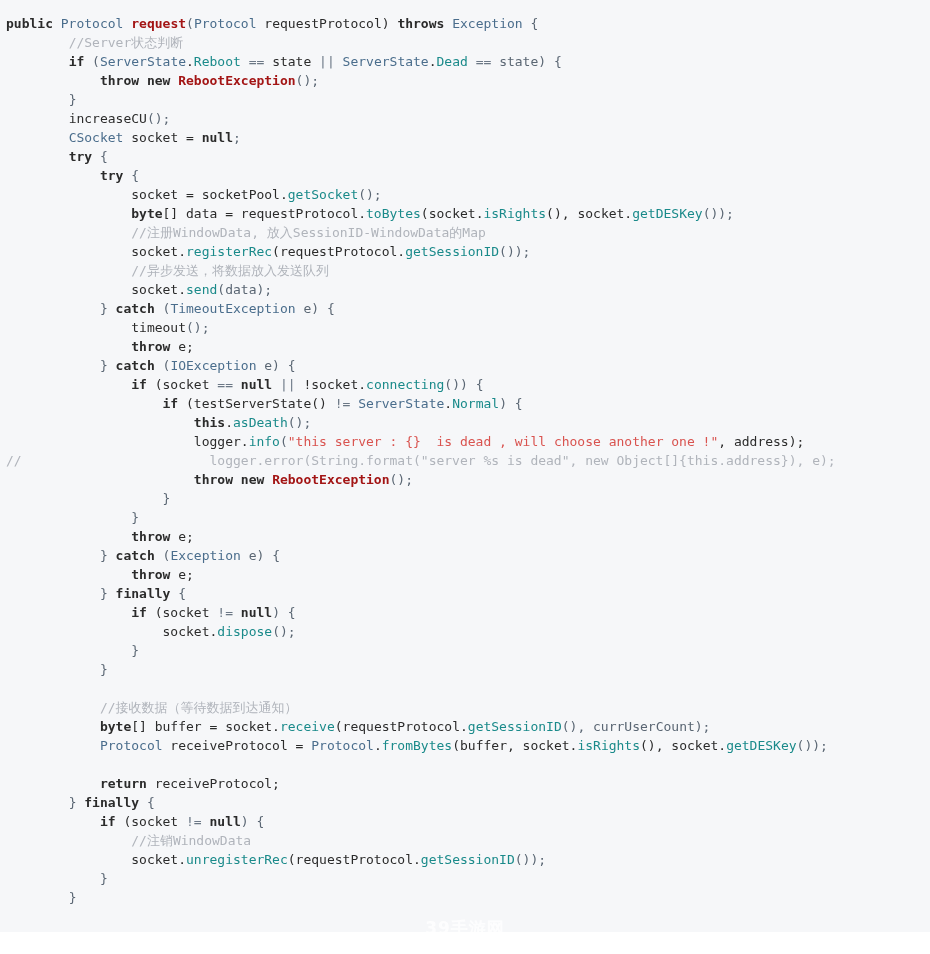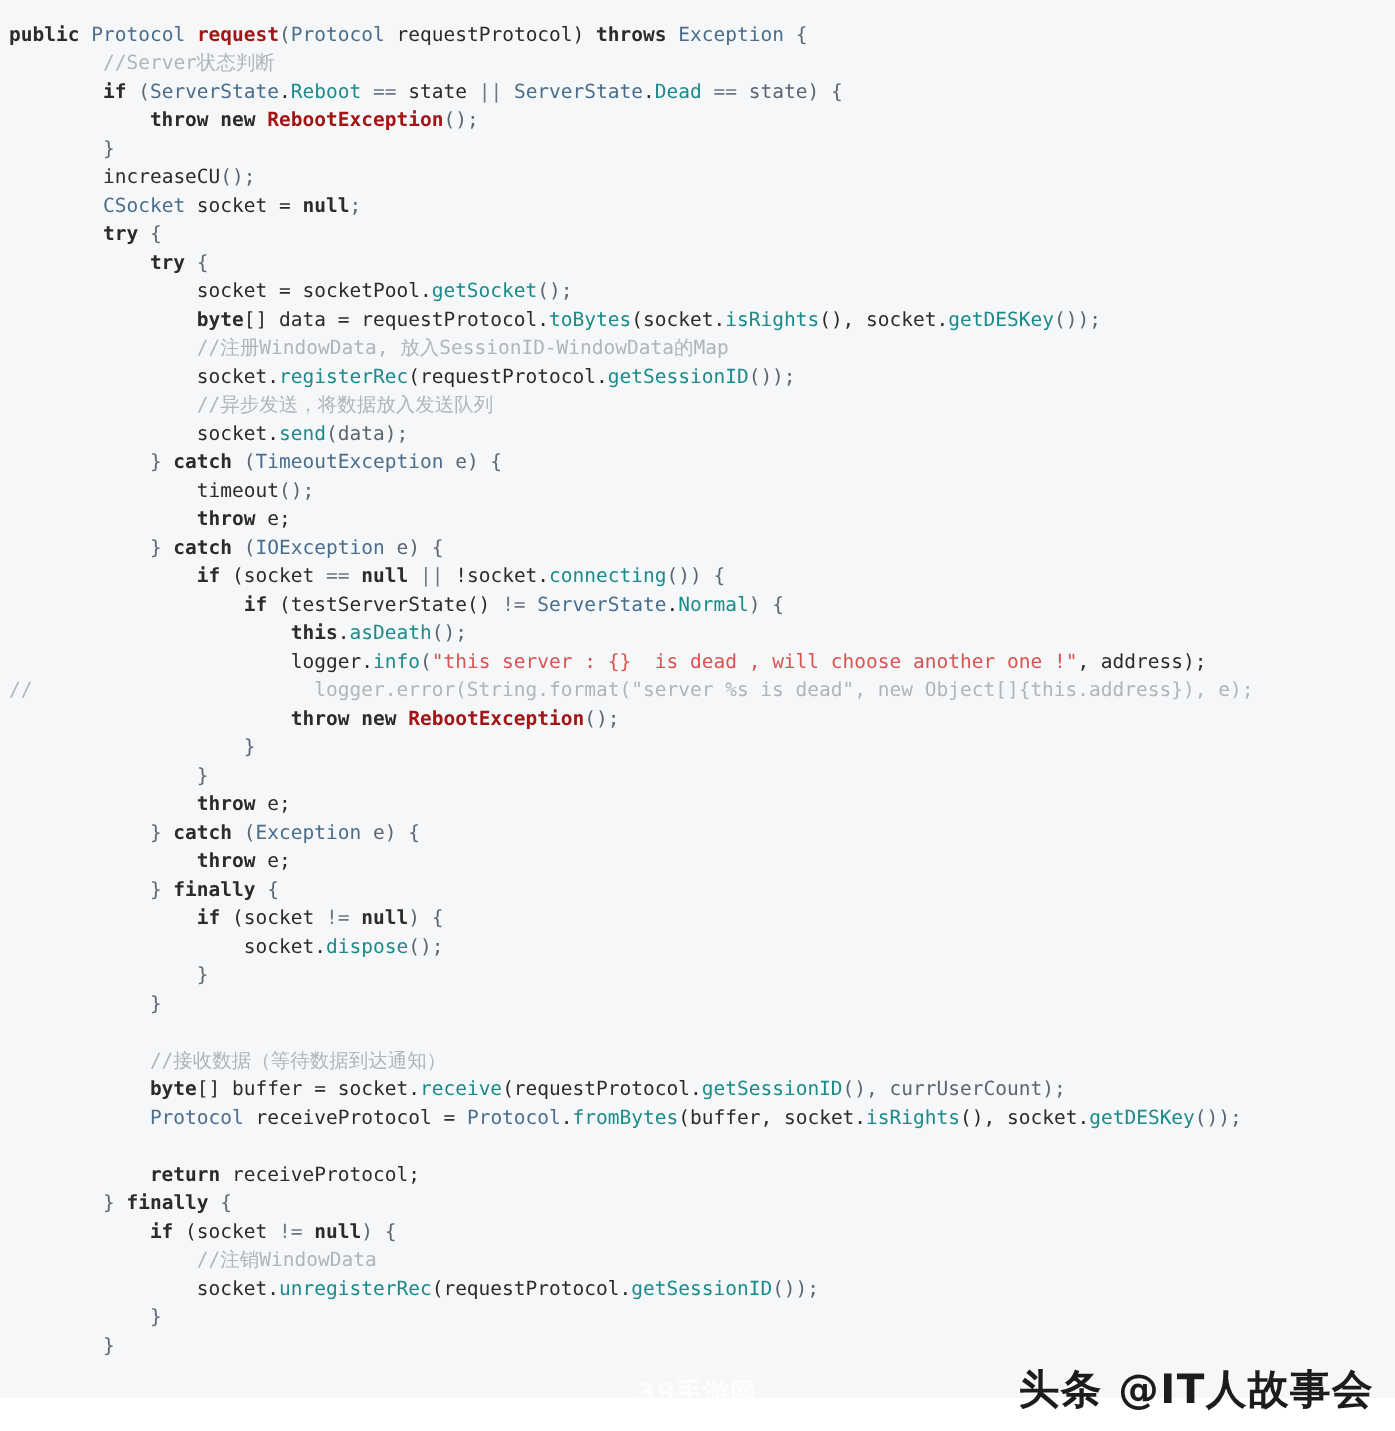--- a/index.html
+++ b/index.html
@@ -82,15 +82,14 @@
 <body>
 
 <div id="screenshot" style="background: rgb(246, 247, 249);">
 
   <div id="code-block"><div class="code-line"><span class="tok-kw" style="color: rgb(43, 43, 43);">public </span><span class="tok-type" style="color: rgb(74, 109, 140);">Protocol</span><span class="tok-plain" style="color: rgb(43, 43, 43);"> </span><span class="tok-fnname">request</span><span class="tok-punc">(</span><span class="tok-type" style="color: rgb(74, 109, 140);">Protocol</span><span class="tok-plain" style="color: rgb(43, 43, 43);"> requestProtocol) </span><span class="tok-kw" style="color: rgb(43, 43, 43);">throws</span><span class="tok-plain" style="color: rgb(43, 43, 43);"> </span><span class="tok-type" style="color: rgb(74, 109, 140);">Exception</span><span class="tok-punc"> {</span></div><div class="code-line"><span class="tok-plain" style="color: rgb(43, 43, 43);">        </span><span class="tok-comment" style="color: rgb(176, 180, 187);">//Server状态判断</span></div><div class="code-line"><span class="tok-plain" style="color: rgb(43, 43, 43);">        </span><span class="tok-kw" style="color: rgb(43, 43, 43);">if</span><span class="tok-punc"> (</span><span class="tok-type" style="color: rgb(74, 109, 140);">ServerState</span><span class="tok-plain" style="color: rgb(43, 43, 43);">.</span><span class="tok-field" style="color: rgb(26, 138, 138);">Reboot</span><span class="tok-plain" style="color: rgb(43, 43, 43);"> </span><span class="tok-op" style="color: rgb(107, 119, 133);">==</span><span class="tok-plain" style="color: rgb(43, 43, 43);"> state </span><span class="tok-op" style="color: rgb(107, 119, 133);">||</span><span class="tok-plain" style="color: rgb(43, 43, 43);"> </span><span class="tok-type" style="color: rgb(74, 109, 140);">ServerState</span><span class="tok-plain" style="color: rgb(43, 43, 43);">.</span><span class="tok-field" style="color: rgb(26, 138, 138);">Dead</span><span class="tok-plain" style="color: rgb(43, 43, 43);"> </span><span class="tok-op" style="color: rgb(107, 119, 133);">==</span><span class="tok-punc"> state) {</span></div><div class="code-line"><span class="tok-plain" style="color: rgb(43, 43, 43);">            </span><span class="tok-kw" style="color: rgb(43, 43, 43);">throw</span><span class="tok-plain" style="color: rgb(43, 43, 43);"> </span><span class="tok-kw" style="color: rgb(43, 43, 43);">new</span><span class="tok-plain" style="color: rgb(43, 43, 43);"> </span><span class="tok-excls" style="color: rgb(163, 21, 21);">RebootException</span><span class="tok-punc">();</span></div><div class="code-line"><span class="tok-plain" style="color: rgb(43, 43, 43);">        </span><span class="tok-punc">}</span></div><div class="code-line"><span class="tok-plain" style="color: rgb(43, 43, 43);">        </span><span class="tok-plain" style="color: rgb(43, 43, 43);">increaseCU</span><span class="tok-punc">();</span></div><div class="code-line"><span class="tok-plain" style="color: rgb(43, 43, 43);">        </span><span class="tok-type" style="color: rgb(74, 109, 140);">CSocket</span><span class="tok-plain" style="color: rgb(43, 43, 43);"> socket = </span><span class="tok-kw" style="color: rgb(43, 43, 43);">null</span><span class="tok-punc">;</span></div><div class="code-line"><span class="tok-plain" style="color: rgb(43, 43, 43);">        </span><span class="tok-kw" style="color: rgb(43, 43, 43);">try</span><span class="tok-punc"> {</span></div><div class="code-line"><span class="tok-plain" style="color: rgb(43, 43, 43);">            </span><span class="tok-kw" style="color: rgb(43, 43, 43);">try</span><span class="tok-punc"> {</span></div><div class="code-line"><span class="tok-plain" style="color: rgb(43, 43, 43);">                socket = socketPool.</span><span class="tok-method" style="color: rgb(26, 138, 138);">getSocket</span><span class="tok-punc">();</span></div><div class="code-line"><span class="tok-plain" style="color: rgb(43, 43, 43);">                </span><span class="tok-kw" style="color: rgb(43, 43, 43);">byte</span><span class="tok-plain" style="color: rgb(43, 43, 43);">[] data = requestProtocol.</span><span class="tok-method" style="color: rgb(26, 138, 138);">toBytes</span><span class="tok-plain" style="color: rgb(43, 43, 43);">(socket.</span><span class="tok-method" style="color: rgb(26, 138, 138);">isRights</span><span class="tok-plain" style="color: rgb(43, 43, 43);">(), socket.</span><span class="tok-method" style="color: rgb(26, 138, 138);">getDESKey</span><span class="tok-punc">());</span></div><div class="code-line"><span class="tok-plain" style="color: rgb(43, 43, 43);">                </span><span class="tok-comment" style="color: rgb(176, 180, 187);">//注册WindowData, 放入SessionID-WindowData的Map</span></div><div class="code-line"><span class="tok-plain" style="color: rgb(43, 43, 43);">                socket.</span><span class="tok-method" style="color: rgb(26, 138, 138);">registerRec</span><span class="tok-plain" style="color: rgb(43, 43, 43);">(requestProtocol.</span><span class="tok-method" style="color: rgb(26, 138, 138);">getSessionID</span><span class="tok-punc">());</span></div><div class="code-line"><span class="tok-plain" style="color: rgb(43, 43, 43);">                </span><span class="tok-comment" style="color: rgb(176, 180, 187);">//异步发送，将数据放入发送队列</span></div><div class="code-line"><span class="tok-plain" style="color: rgb(43, 43, 43);">                socket.</span><span class="tok-method" style="color: rgb(26, 138, 138);">send</span><span class="tok-punc">(data);</span></div><div class="code-line"><span class="tok-plain" style="color: rgb(43, 43, 43);">            </span><span class="tok-punc">} </span><span class="tok-kw" style="color: rgb(43, 43, 43);">catch</span><span class="tok-punc"> (</span><span class="tok-type" style="color: rgb(74, 109, 140);">TimeoutException</span><span class="tok-punc"> e) {</span></div><div class="code-line"><span class="tok-plain" style="color: rgb(43, 43, 43);">                </span><span class="tok-plain" style="color: rgb(43, 43, 43);">timeout</span><span class="tok-punc">();</span></div><div class="code-line"><span class="tok-plain" style="color: rgb(43, 43, 43);">                </span><span class="tok-kw" style="color: rgb(43, 43, 43);">throw</span><span class="tok-plain" style="color: rgb(43, 43, 43);"> e;</span></div><div class="code-line"><span class="tok-plain" style="color: rgb(43, 43, 43);">            </span><span class="tok-punc">} </span><span class="tok-kw" style="color: rgb(43, 43, 43);">catch</span><span class="tok-punc"> (</span><span class="tok-type" style="color: rgb(74, 109, 140);">IOException</span><span class="tok-punc"> e) {</span></div><div class="code-line"><span class="tok-plain" style="color: rgb(43, 43, 43);">                </span><span class="tok-kw" style="color: rgb(43, 43, 43);">if</span><span class="tok-plain" style="color: rgb(43, 43, 43);"> (socket </span><span class="tok-op" style="color: rgb(107, 119, 133);">==</span><span class="tok-plain" style="color: rgb(43, 43, 43);"> </span><span class="tok-kw" style="color: rgb(43, 43, 43);">null</span><span class="tok-plain" style="color: rgb(43, 43, 43);"> </span><span class="tok-op" style="color: rgb(107, 119, 133);">||</span><span class="tok-plain" style="color: rgb(43, 43, 43);"> !socket.</span><span class="tok-method" style="color: rgb(26, 138, 138);">connecting</span><span class="tok-punc">()) {</span></div><div class="code-line"><span class="tok-plain" style="color: rgb(43, 43, 43);">                    </span><span class="tok-kw" style="color: rgb(43, 43, 43);">if</span><span class="tok-plain" style="color: rgb(43, 43, 43);"> (testServerState() </span><span class="tok-op" style="color: rgb(107, 119, 133);">!=</span><span class="tok-plain" style="color: rgb(43, 43, 43);"> </span><span class="tok-type" style="color: rgb(74, 109, 140);">ServerState</span><span class="tok-plain" style="color: rgb(43, 43, 43);">.</span><span class="tok-field" style="color: rgb(26, 138, 138);">Normal</span><span class="tok-punc">) {</span></div><div class="code-line"><span class="tok-plain" style="color: rgb(43, 43, 43);">                        </span><span class="tok-kw" style="color: rgb(43, 43, 43);">this</span><span class="tok-plain" style="color: rgb(43, 43, 43);">.</span><span class="tok-method" style="color: rgb(26, 138, 138);">asDeath</span><span class="tok-punc">();</span></div><div class="code-line"><span class="tok-plain" style="color: rgb(43, 43, 43);">                        logger.</span><span class="tok-method" style="color: rgb(26, 138, 138);">info</span><span class="tok-punc">(</span><span class="tok-str" style="color: rgb(217, 83, 79);">"this server : {}  is dead , will choose another one !"</span><span class="tok-plain" style="color: rgb(43, 43, 43);">, address);</span></div><div class="code-line"><span class="tok-comment" style="color: rgb(176, 180, 187);">//</span><span class="tok-comment" style="color: rgb(176, 180, 187);">                        logger.error(String.format("server %s is dead", new Object[]{this.address}), e);</span></div><div class="code-line"><span class="tok-plain" style="color: rgb(43, 43, 43);">                        </span><span class="tok-kw" style="color: rgb(43, 43, 43);">throw</span><span class="tok-plain" style="color: rgb(43, 43, 43);"> </span><span class="tok-kw" style="color: rgb(43, 43, 43);">new</span><span class="tok-plain" style="color: rgb(43, 43, 43);"> </span><span class="tok-excls" style="color: rgb(163, 21, 21);">RebootException</span><span class="tok-punc">();</span></div><div class="code-line"><span class="tok-plain" style="color: rgb(43, 43, 43);">                    </span><span class="tok-punc">}</span></div><div class="code-line"><span class="tok-plain" style="color: rgb(43, 43, 43);">                </span><span class="tok-punc">}</span></div><div class="code-line"><span class="tok-plain" style="color: rgb(43, 43, 43);">                </span><span class="tok-kw" style="color: rgb(43, 43, 43);">throw</span><span class="tok-plain" style="color: rgb(43, 43, 43);"> e;</span></div><div class="code-line"><span class="tok-plain" style="color: rgb(43, 43, 43);">            </span><span class="tok-punc">} </span><span class="tok-kw" style="color: rgb(43, 43, 43);">catch</span><span class="tok-punc"> (</span><span class="tok-type" style="color: rgb(74, 109, 140);">Exception</span><span class="tok-punc"> e) {</span></div><div class="code-line"><span class="tok-plain" style="color: rgb(43, 43, 43);">                </span><span class="tok-kw" style="color: rgb(43, 43, 43);">throw</span><span class="tok-plain" style="color: rgb(43, 43, 43);"> e;</span></div><div class="code-line"><span class="tok-plain" style="color: rgb(43, 43, 43);">            </span><span class="tok-punc">} </span><span class="tok-kw" style="color: rgb(43, 43, 43);">finally</span><span class="tok-punc"> {</span></div><div class="code-line"><span class="tok-plain" style="color: rgb(43, 43, 43);">                </span><span class="tok-kw" style="color: rgb(43, 43, 43);">if</span><span class="tok-plain" style="color: rgb(43, 43, 43);"> (socket </span><span class="tok-op" style="color: rgb(107, 119, 133);">!=</span><span class="tok-plain" style="color: rgb(43, 43, 43);"> </span><span class="tok-kw" style="color: rgb(43, 43, 43);">null</span><span class="tok-punc">) {</span></div><div class="code-line"><span class="tok-plain" style="color: rgb(43, 43, 43);">                    socket.</span><span class="tok-method" style="color: rgb(26, 138, 138);">dispose</span><span class="tok-punc">();</span></div><div class="code-line"><span class="tok-plain" style="color: rgb(43, 43, 43);">                </span><span class="tok-punc">}</span></div><div class="code-line"><span class="tok-plain" style="color: rgb(43, 43, 43);">            </span><span class="tok-punc">}</span></div><div class="code-line"><span class="tok-plain" style="color: rgb(43, 43, 43);"></span></div><div class="code-line"><span class="tok-plain" style="color: rgb(43, 43, 43);">            </span><span class="tok-comment" style="color: rgb(176, 180, 187);">//接收数据（等待数据到达通知）</span></div><div class="code-line"><span class="tok-plain" style="color: rgb(43, 43, 43);">            </span><span class="tok-kw" style="color: rgb(43, 43, 43);">byte</span><span class="tok-plain" style="color: rgb(43, 43, 43);">[] buffer = socket.</span><span class="tok-method" style="color: rgb(26, 138, 138);">receive</span><span class="tok-plain" style="color: rgb(43, 43, 43);">(requestProtocol.</span><span class="tok-method" style="color: rgb(26, 138, 138);">getSessionID</span><span class="tok-punc">(), currUserCount);</span></div><div class="code-line"><span class="tok-plain" style="color: rgb(43, 43, 43);">            </span><span class="tok-type" style="color: rgb(74, 109, 140);">Protocol</span><span class="tok-plain" style="color: rgb(43, 43, 43);"> receiveProtocol = </span><span class="tok-type" style="color: rgb(74, 109, 140);">Protocol</span><span class="tok-plain" style="color: rgb(43, 43, 43);">.</span><span class="tok-method" style="color: rgb(26, 138, 138);">fromBytes</span><span class="tok-plain" style="color: rgb(43, 43, 43);">(buffer, socket.</span><span class="tok-method" style="color: rgb(26, 138, 138);">isRights</span><span class="tok-plain" style="color: rgb(43, 43, 43);">(), socket.</span><span class="tok-method" style="color: rgb(26, 138, 138);">getDESKey</span><span class="tok-punc">());</span></div><div class="code-line"><span class="tok-plain" style="color: rgb(43, 43, 43);"></span></div><div class="code-line"><span class="tok-plain" style="color: rgb(43, 43, 43);">            </span><span class="tok-kw" style="color: rgb(43, 43, 43);">return</span><span class="tok-plain" style="color: rgb(43, 43, 43);"> receiveProtocol;</span></div><div class="code-line"><span class="tok-plain" style="color: rgb(43, 43, 43);">        </span><span class="tok-punc">} </span><span class="tok-kw" style="color: rgb(43, 43, 43);">finally</span><span class="tok-punc"> {</span></div><div class="code-line"><span class="tok-plain" style="color: rgb(43, 43, 43);">            </span><span class="tok-kw" style="color: rgb(43, 43, 43);">if</span><span class="tok-plain" style="color: rgb(43, 43, 43);"> (socket </span><span class="tok-op" style="color: rgb(107, 119, 133);">!=</span><span class="tok-plain" style="color: rgb(43, 43, 43);"> </span><span class="tok-kw" style="color: rgb(43, 43, 43);">null</span><span class="tok-punc">) {</span></div><div class="code-line"><span class="tok-plain" style="color: rgb(43, 43, 43);">                </span><span class="tok-comment" style="color: rgb(176, 180, 187);">//注销WindowData</span></div><div class="code-line"><span class="tok-plain" style="color: rgb(43, 43, 43);">                socket.</span><span class="tok-method" style="color: rgb(26, 138, 138);">unregisterRec</span><span class="tok-plain" style="color: rgb(43, 43, 43);">(requestProtocol.</span><span class="tok-method" style="color: rgb(26, 138, 138);">getSessionID</span><span class="tok-punc">());</span></div><div class="code-line"><span class="tok-plain" style="color: rgb(43, 43, 43);">            </span><span class="tok-punc">}</span></div><div class="code-line"><span class="tok-plain" style="color: rgb(43, 43, 43);">        </span><span class="tok-punc">}</span></div></div>
 
   <div id="bottom-strip"></div>
 
   <div id="watermark-faint">39手游网</div>
 
-  <div id="watermark-main">头条 @IT人故事会</div>
 
 </div>
 
 </body></html>

